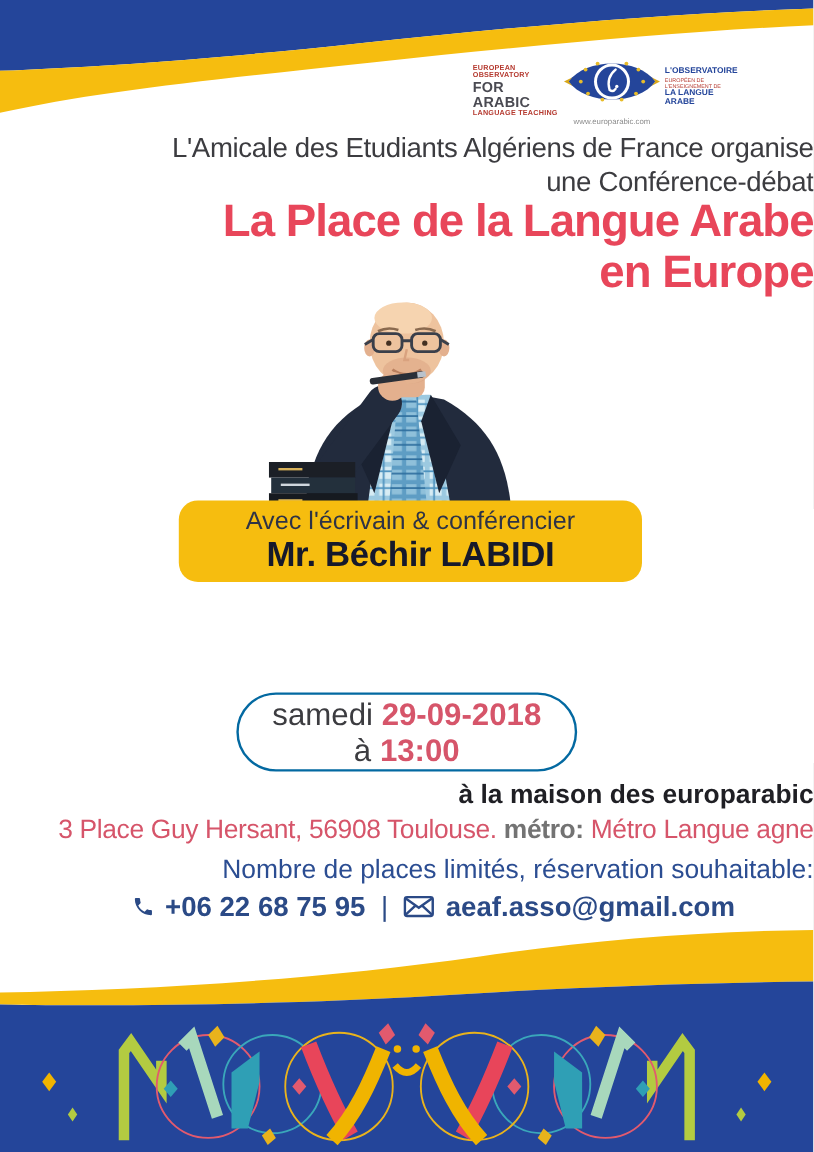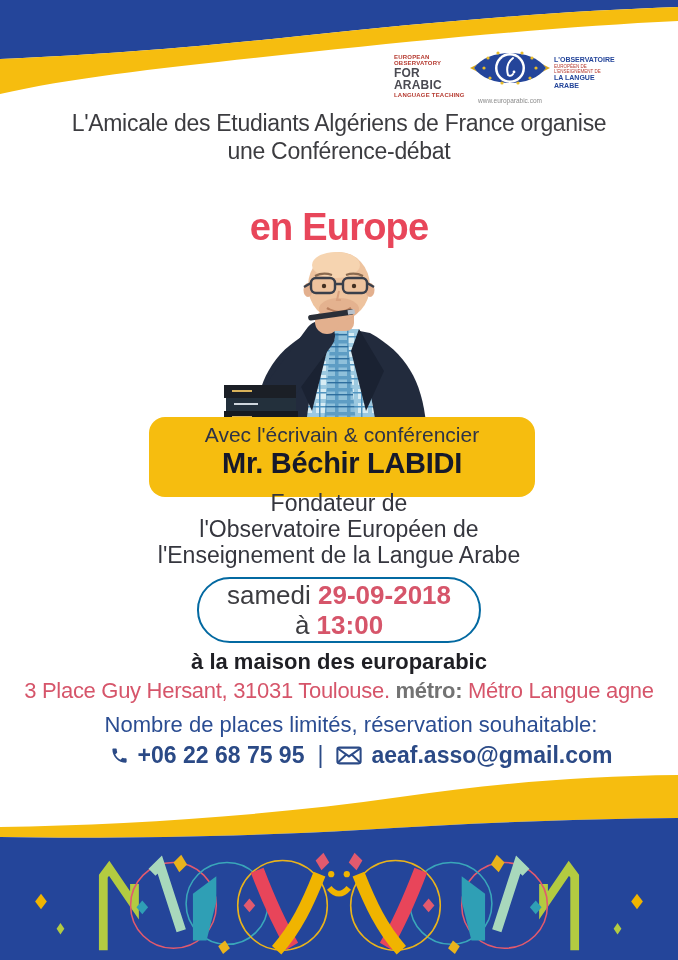--- a/index.html
+++ b/index.html
@@ -3,21 +3,21 @@
 <meta charset="utf-8">
 <style>
   html,body { margin:0; padding:0; background:#e8e8e8; }
   .poster {
     position:relative; width:678px; height:960px; margin:0 auto;
     background:#ffffff; overflow:hidden;
     font-family:"Liberation Sans", sans-serif;
     -webkit-font-smoothing:antialiased;
   }
   .abs { position:absolute; }
-  .ctr { left:0; right:0; text-align:center; }
+  .ctr { left:0; right:0; text-align:right; }
 
   
   .top-wave { position:absolute; top:0; left:0; width:678px; height:115px; }
   .logo-strip { position:absolute; top:44px; left:394px; width:284px; height:66px; display:flex; align-items:flex-start; }
   .aeaf-logo { width:78px; text-align:center; }
   .aeaf-label { font-size:11px; letter-spacing:1.5px; color:#3a3a3e; margin-top:1px; }
   .obs-en { width:72px; padding-top:10px; line-height:1.05; }
   .obs-en .t1, .obs-en .t3 { font-size:6px; color:#b5392f; font-weight:bold; letter-spacing:.2px; }
   .obs-en .t2 { font-size:12px; color:#4a4a52; font-weight:bold; letter-spacing:.2px; }
   .eye-wrap { width:88px; text-align:center; }
@@ -28,21 +28,21 @@
 
   
   .intro1 { top:110px; font-size:23px; color:#3c3c40; letter-spacing:-0.3px; }
   .intro2 { top:138px; font-size:23px; color:#3c3c40; letter-spacing:-0.3px; }
   .title1 { top:164px; font-size:38px; font-weight:800; color:#E8465A; letter-spacing:-0.8px; }
   .title2 { top:206px; font-size:38px; font-weight:800; color:#E8465A; letter-spacing:-0.8px; }
 
   
   .photo { position:absolute; top:241px; left:224px; width:230px; height:183px; }
   .banner {
-    position:absolute; top:417px; left:149px; width:386px; height:80px;
+    position:absolute; top:417px; left:149px; width:386px; height:68px;
     background:#F6BD0F; border-radius:16px; text-align:center;
   }
   .banner .line1 { margin-top:6px; font-size:21px; color:#2e3346; }
   .banner .line2 { font-size:29px; font-weight:800; color:#16192b; letter-spacing:-0.3px; }
   .bio { top:490px; font-size:23px; color:#35363e; line-height:26px; }
 
   
   .pill {
     position:absolute; top:577px; left:50%; transform:translateX(-50%);
     border:2px solid #0369a1; border-radius:34px; padding:1px 28px;
@@ -107,20 +107,21 @@
     <div class="obs-fr">
       <div class="t1">L'OBSERVATOIRE</div>
       <div class="t2">EUROPÉEN DE L'ENSEIGNEMENT DE</div>
       <div class="t3">LA LANGUE ARABE</div>
     </div>
   </div>
 
   <div class="abs ctr intro1">L'Amicale des Etudiants Algériens de France organise</div>
   <div class="abs ctr intro2">une Conférence-débat</div>
 
+  <div class="abs ctr title1">La Place de la Langue Arabe</div>
   <div class="abs ctr title2">en Europe</div>
 
   <svg class="photo" viewBox="0 0 230 183">
     <defs>
       <pattern id="plaid" width="14" height="14" patternUnits="userSpaceOnUse">
         <rect width="14" height="14" fill="#d7ecf4"></rect>
         <rect x="0" y="4" width="14" height="4" fill="#9cc9e0"></rect>
         <rect x="4" y="0" width="4" height="14" fill="#9cc9e0"></rect>
         <rect x="0" y="11" width="14" height="1.5" fill="#4f93bf"></rect>
         <rect x="11" y="0" width="1.5" height="14" fill="#4f93bf"></rect>
@@ -178,41 +179,36 @@
       <rect x="10" y="162" width="24" height="2" fill="#cfd6dd"></rect>
       <rect x="8" y="175" width="20" height="2" fill="#d8b25a"></rect>
     </g>
   </svg>
 
   <div class="banner">
     <div class="line1">Avec l'écrivain &amp; conférencier</div>
     <div class="line2">Mr. Béchir LABIDI</div>
   </div>
 
-  <div class="abs ctr bio">
-    <div>Fondateur de</div>
-    <div>l'Observatoire Européen de</div>
-    <div>l'Enseignement de la Langue Arabe</div>
-  </div>
 
   <div class="pill">
     <div>
       <span class="dark">samedi</span>
       <span class="red">29-09-2018</span>
     </div>
     <div>
       <span class="dark">à</span>
       <span class="red">13:00</span>
     </div>
   </div>
 
   <div class="abs ctr venue">à la maison des europarabic</div>
 
   <div class="abs ctr address">
-    <span>3 Place Guy Hersant, 31031 Toulouse.</span>
+    <span>3 Place Guy Hersant, 56908 Toulouse.</span>
     <span class="metro">métro:</span>
     <span>Métro Langue agne</span>
   </div>
 
   <div class="abs ctr reserve">Nombre de places limités, réservation souhaitable:</div>
 
   <div class="abs ctr contactline">
     <svg width="19" height="19" viewBox="0 0 24 24">
       <path fill="#2b4a86" d="M6.6 10.8c1.5 2.9 3.7 5.1 6.6 6.6l2.2-2.2c.3-.3.7-.4 1-.2 1.1.4 2.3.6 3.6.6.6 0 1 .4 1 1V20c0 .6-.4 1-1 1C10.6 21 3 13.4 3 4c0-.6.4-1 1-1h3.5c.6 0 1 .4 1 1 0 1.2.2 2.4.6 3.6.1.3 0 .7-.2 1l-2.3 2.2z"></path>
     </svg>

